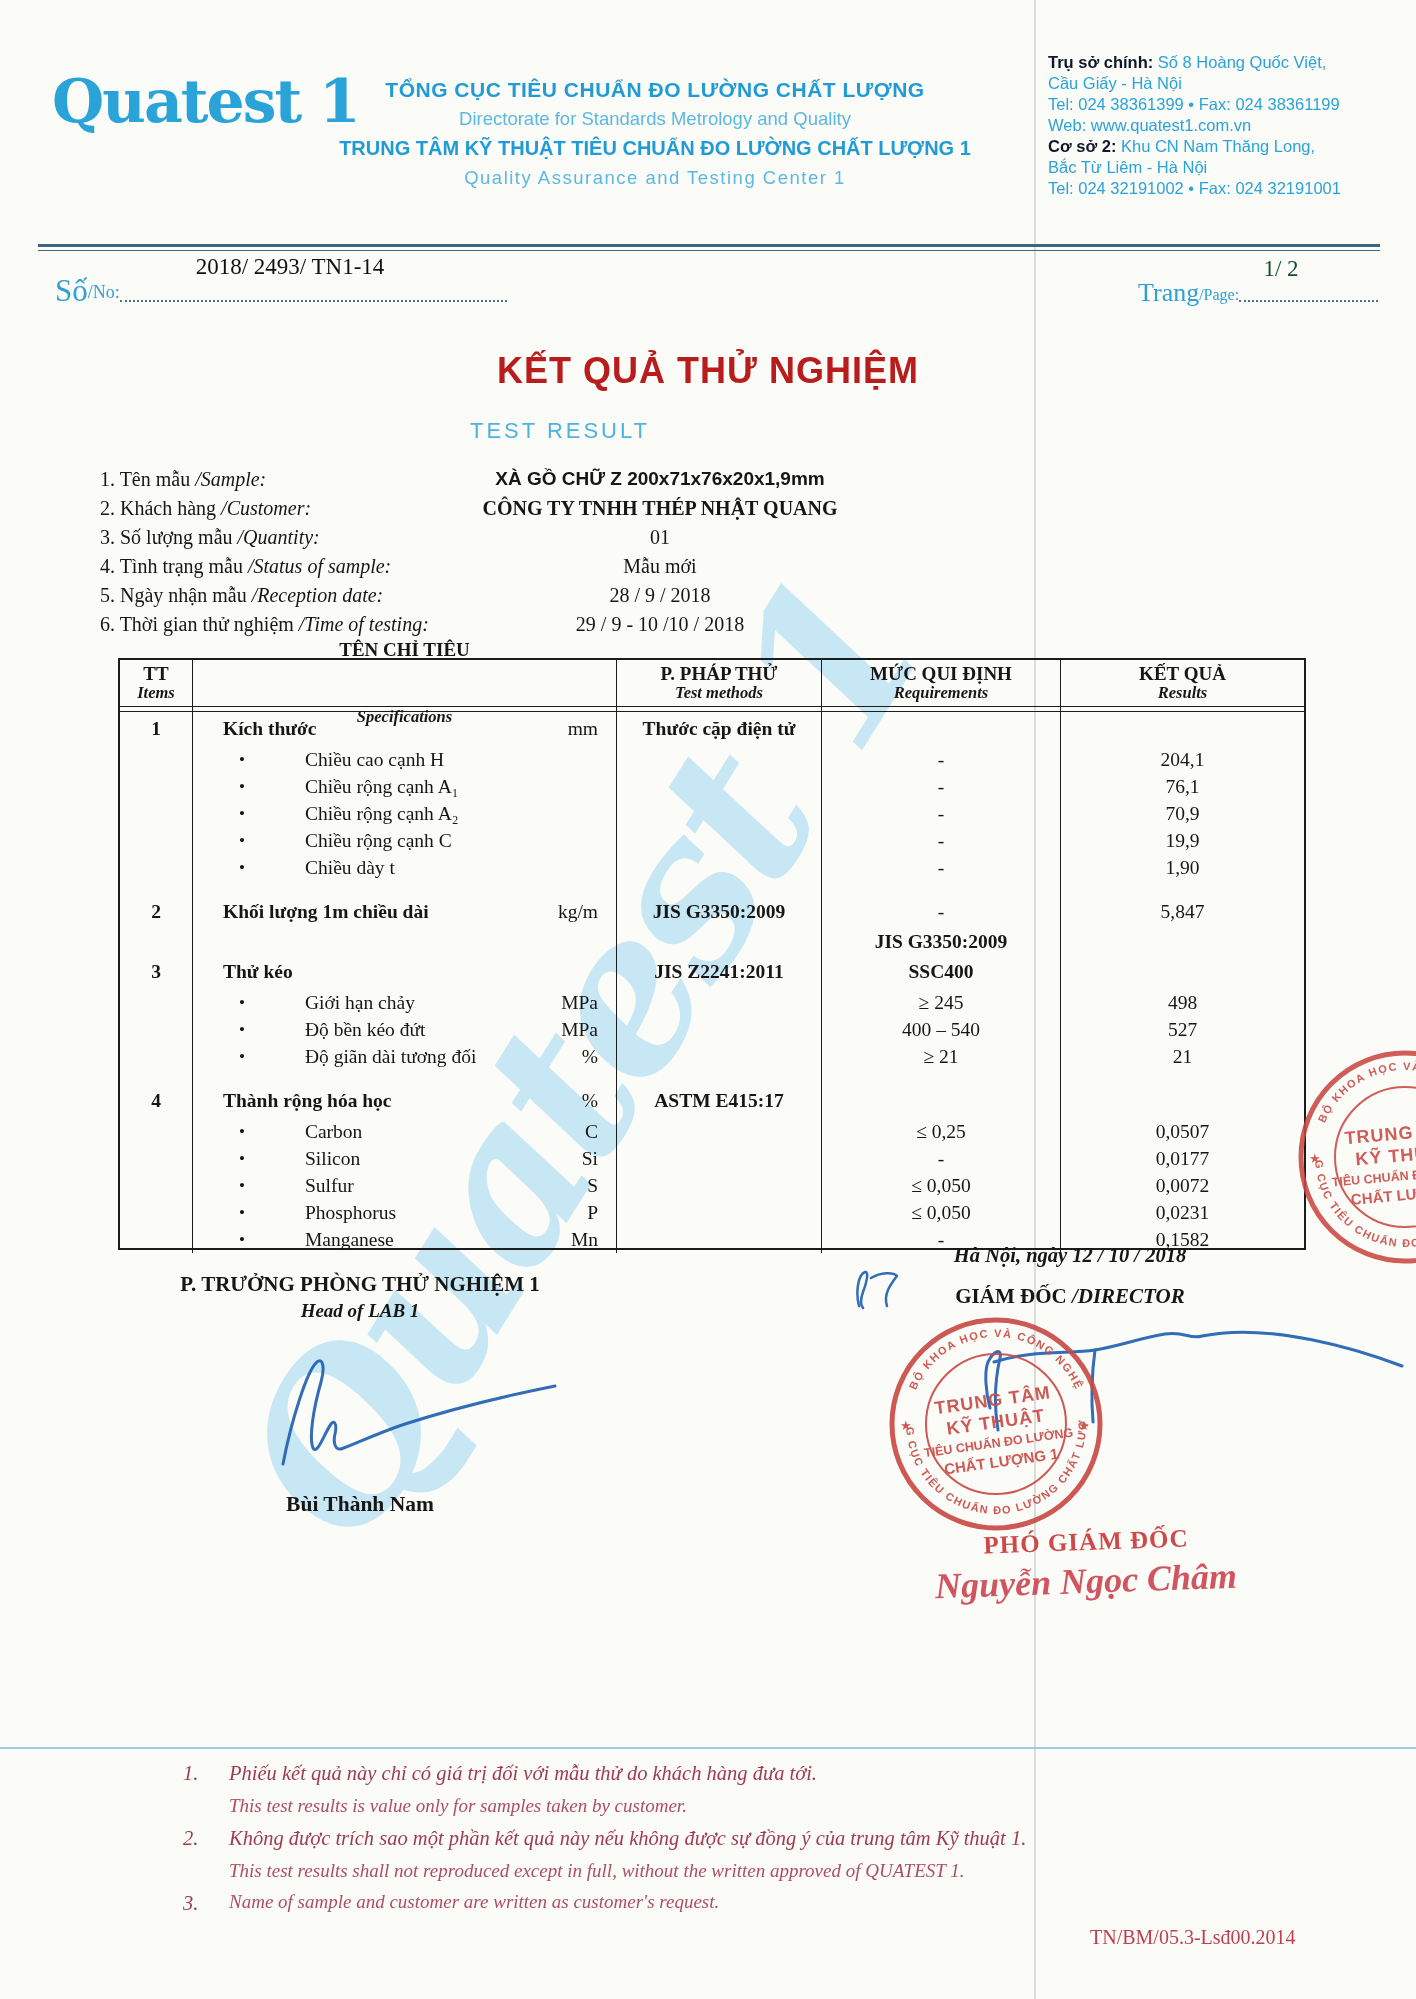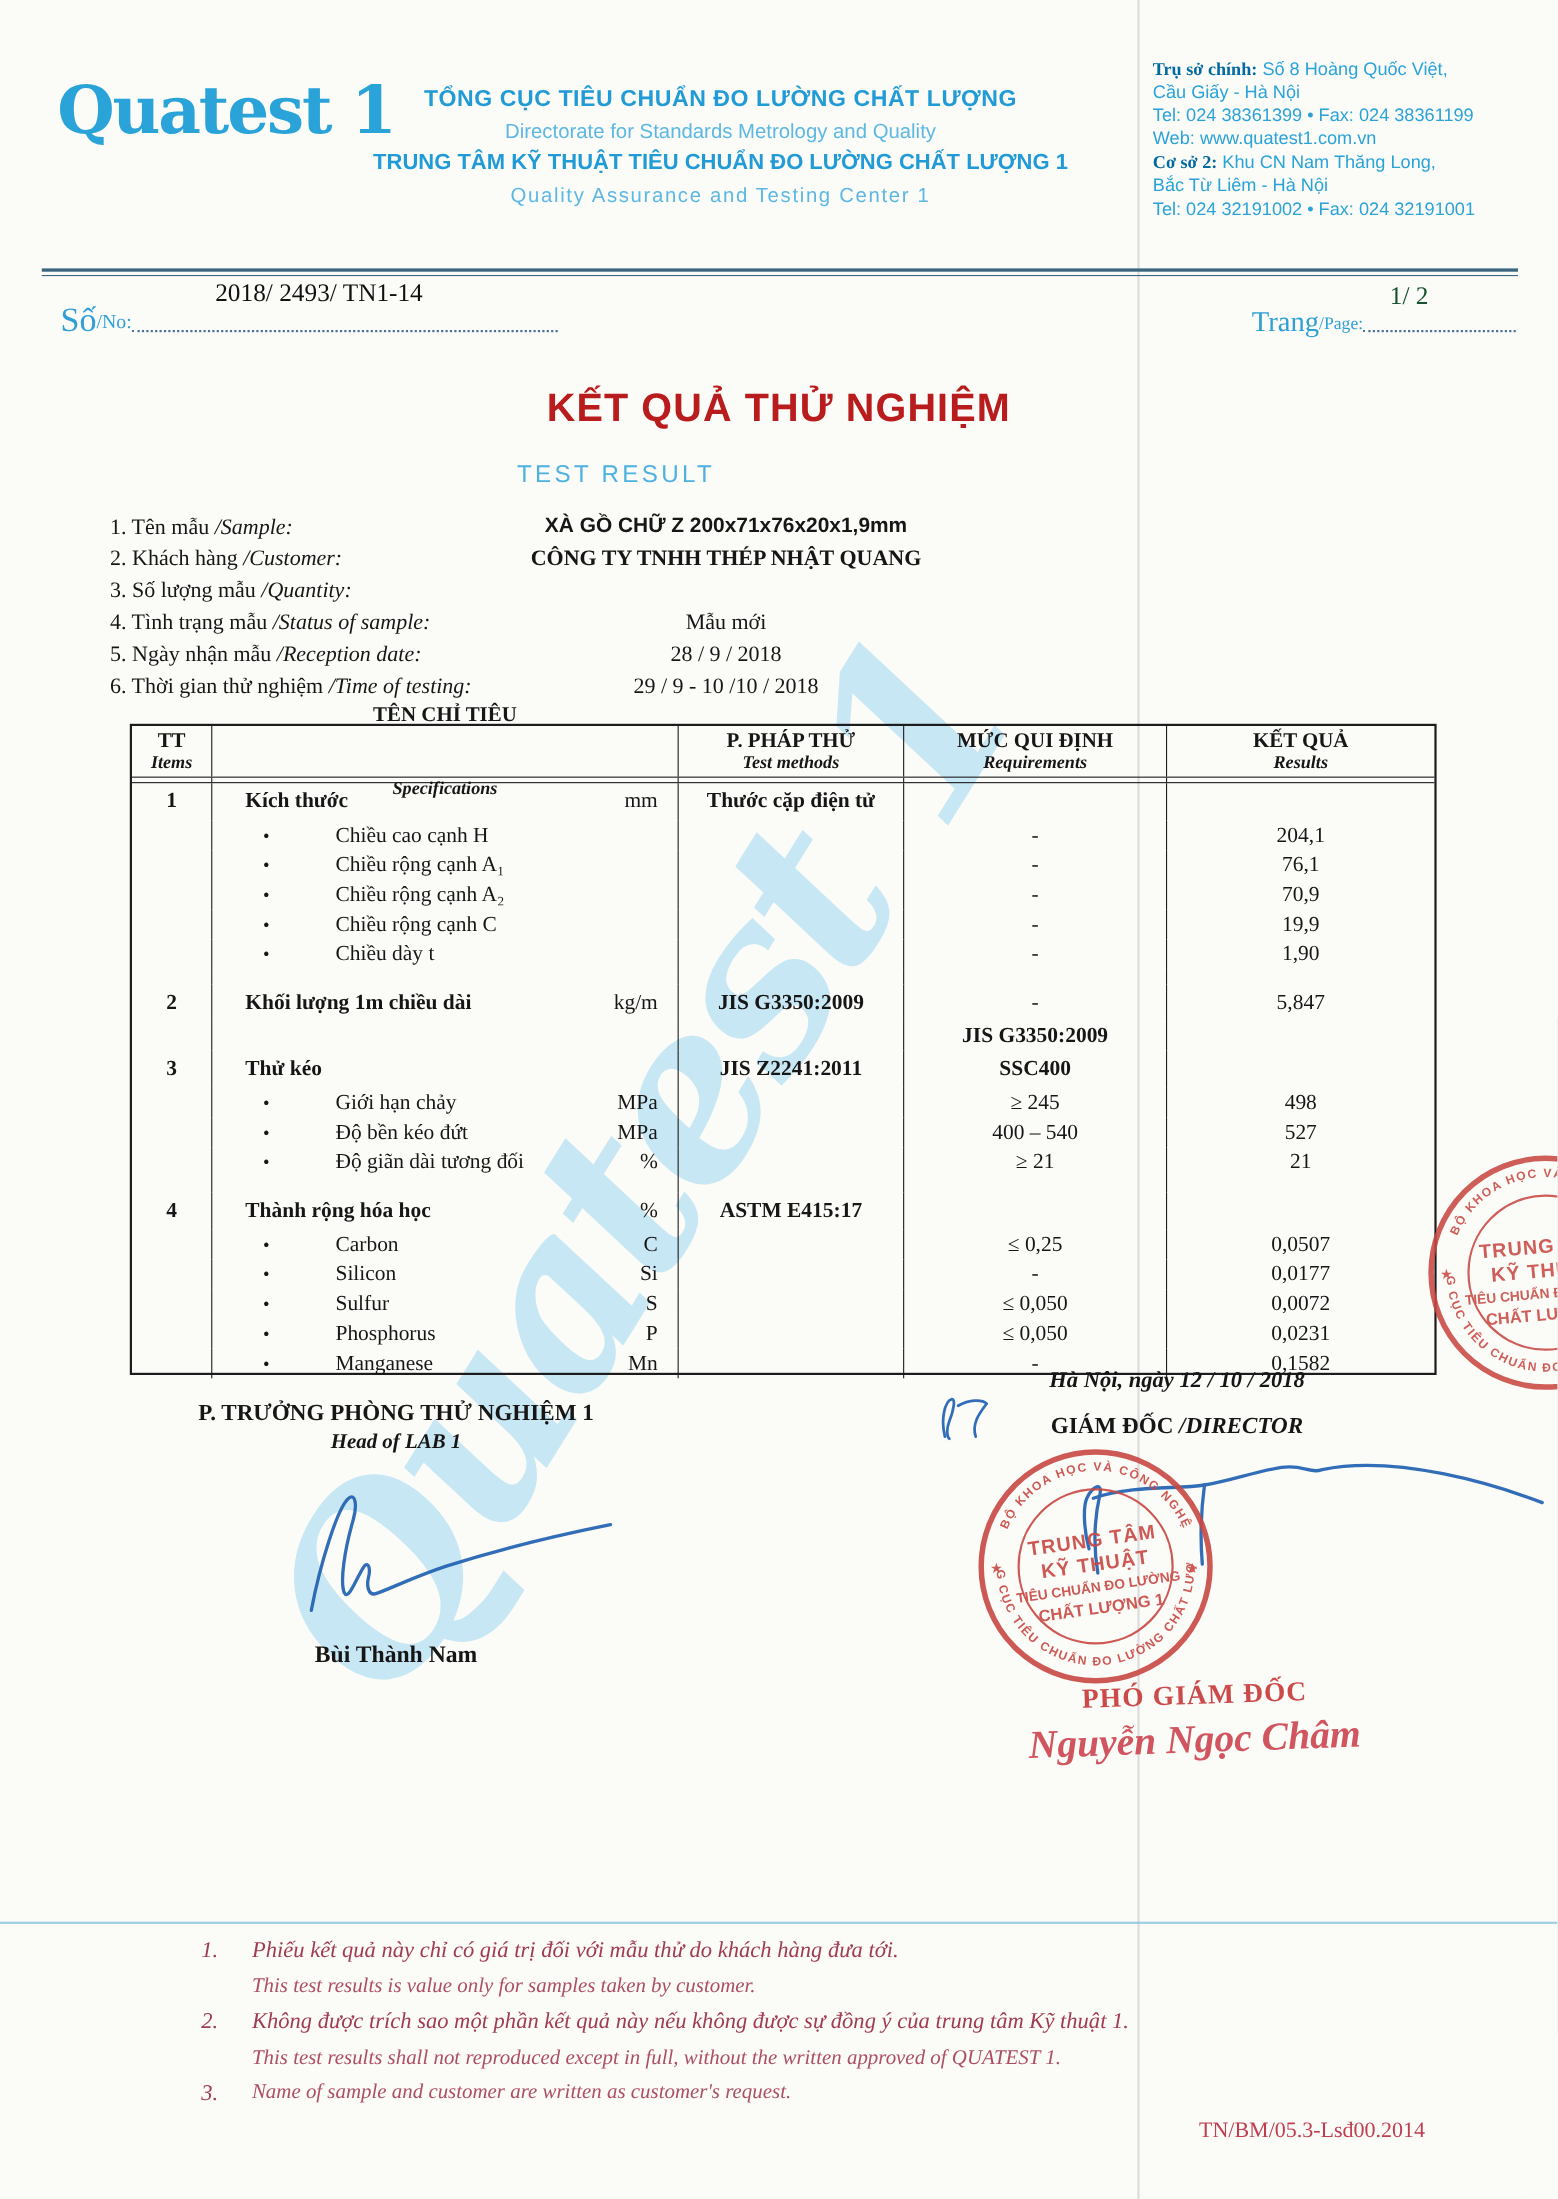--- a/index.html
+++ b/index.html
@@ -14,21 +14,21 @@
   
   .logo{position:absolute;left:52px;top:66px;font-family:"DejaVu Serif",serif;font-weight:bold;font-size:60px;
         color:#2aa3d9;letter-spacing:-2px;}
   .hc{position:absolute;left:285px;top:78px;width:740px;text-align:center;font-family:"Liberation Sans","DejaVu Sans",sans-serif;}
   .hc1{font-size:21px;font-weight:bold;color:#219bd6;letter-spacing:.5px;}
   .hc2{font-size:18.5px;color:#5cb8e3;margin-top:6px;}
   .hc3{font-size:20px;font-weight:bold;color:#219bd6;margin-top:7px;}
   .hc4{font-size:18.5px;color:#5cb8e3;margin-top:7px;letter-spacing:1.5px;}
   .contact{position:absolute;left:1048px;top:52px;width:368px;font-family:"Liberation Sans","DejaVu Sans",sans-serif;
         font-size:16.5px;line-height:21px;color:#2aa3d9;}
-  .contact b{color:#0369a1;font-family:Liberation Serif, serif;}
+  .contact b{color:#0f172a;}
   .rule1{position:absolute;left:38px;top:244px;width:1342px;height:2.5px;background:#3a6680;}
   .rule2{position:absolute;left:38px;top:250px;width:1342px;height:1.3px;background:#3a6680;}
 
   
   .so{position:absolute;left:55px;top:262px;width:452px;height:44px;display:flex;align-items:flex-end;color:#2f9fd6;}
   .so-vi{font-size:31px;line-height:1;}
   .so-en{font-size:18px;padding-bottom:3px;}
   .so-dots{flex:1;border-bottom:2.5px dotted #4a7296;height:1px;margin-bottom:4px;}
   .so-num{position:absolute;left:85px;top:-8px;width:300px;text-align:center;font-size:23px;color:#111;}
   .trang{position:absolute;left:1138px;top:266px;width:240px;height:40px;display:flex;align-items:flex-end;color:#2f9fd6;}
@@ -157,20 +157,21 @@
     <div class="irow">
       <span class="il"><span>1. Tên mẫu </span><i>/Sample:</i></span>
       <span class="iv iv0">XÀ GỒ CHỮ Z 200x71x76x20x1,9mm</span>
     </div>
     <div class="irow">
       <span class="il"><span>2. Khách hàng </span><i>/Customer:</i></span>
       <span class="iv iv1">CÔNG TY TNHH THÉP NHẬT QUANG</span>
     </div>
     <div class="irow">
       <span class="il"><span>3. Số lượng mẫu </span><i>/Quantity:</i></span>
+      <span class="iv">01</span>
     </div>
     <div class="irow">
       <span class="il"><span>4. Tình trạng mẫu </span><i>/Status of sample:</i></span>
       <span class="iv">Mẫu mới</span>
     </div>
     <div class="irow">
       <span class="il"><span>5. Ngày nhận mẫu </span><i>/Reception date:</i></span>
       <span class="iv">28 / 9 / 2018</span>
     </div>
     <div class="irow">

